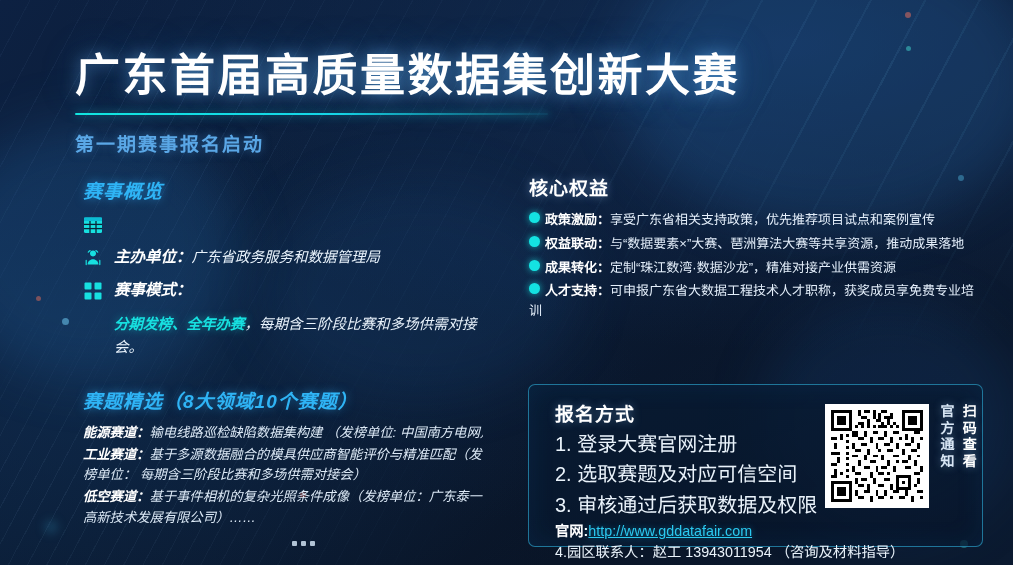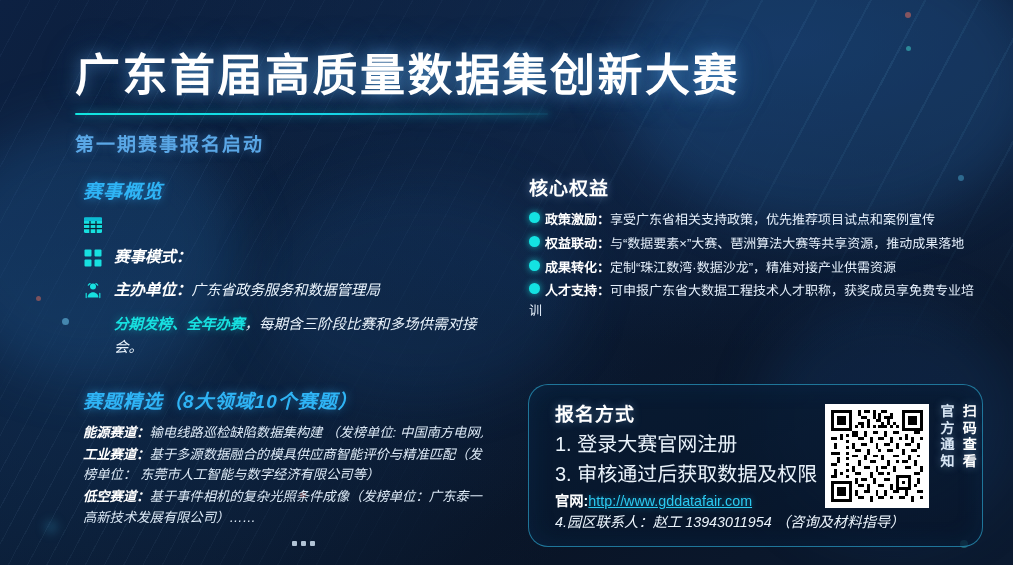--- a/index.html
+++ b/index.html
@@ -101,36 +101,36 @@
   .benefit .dot{
     display:inline-block;width:11px;height:11px;border-radius:50%;
     background:#14e2e2;margin-right:5px;vertical-align:1px;
     box-shadow:0 0 7px rgba(20,226,226,.75);
   }
   .benefit b{color:#ffffff;font-weight:bold;}
 
   
   .signup{
     position:absolute;left:528px;top:384px;width:455px;height:163px;
-    border:1px solid rgba(40,150,190,.75);border-radius:20px;
+    border:1px solid rgba(40,150,190,.75);border-radius:7px;
     background:linear-gradient(160deg,rgba(8,28,52,.78),rgba(7,20,40,.72));
     box-shadow:inset 0 0 26px rgba(20,90,150,.16);
     box-sizing:border-box;
   }
   .signup-inner{position:relative;width:100%;height:100%;}
   .signup-txt{position:absolute;left:26px;top:14px;width:290px;}
   .signup-title{
     font-size:19px;font-weight:bold;color:#ffffff;letter-spacing:1px;margin:0 0 3px 0;
     text-shadow:0 0 9px rgba(140,200,255,.4);
   }
   .signup-step{font-size:20px;color:#eaf3fb;line-height:1.52;white-space:nowrap;}
   .signup-url{font-size:14.3px;line-height:1.56;white-space:nowrap;}
   .signup-url b{color:#ffffff;font-weight:bold;}
   .signup-url .link{color:#2bc9f0;text-shadow:0 0 7px rgba(40,200,240,.45);text-decoration:underline;}
-  .signup-contact{font-size:14.3px;color:#eaf3fb;line-height:1.52;white-space:nowrap;font-style:italic;}
+  .signup-contact{font-size:14.3px;color:#eaf3fb;line-height:1.52;white-space:nowrap;}
 
   
   .qr-wrap{position:absolute;left:296px;top:19px;display:flex;align-items:flex-start;}
   .qr{width:104px;height:104px;background:#ffffff;padding:3px;box-sizing:border-box;}
   .qr svg{display:block;}
   .vtxt{
     writing-mode:vertical-rl;text-orientation:upright;
     font-size:14px;font-weight:bold;color:#ffffff;letter-spacing:2.5px;
     margin-left:7px;line-height:1.1;height:92px;
     text-shadow:0 0 8px rgba(150,205,255,.4);
@@ -184,69 +184,70 @@
               <line x1="7" y1="6.1" x2="7" y2="18"></line>
               <line x1="13" y1="6.1" x2="13" y2="18"></line>
             </g>
           </svg>
         </span>
       </div>
 
       <div class="ov-row">
         <span class="ov-ico">
           <svg viewBox="0 0 20 20" width="20" height="20">
-            <rect x="1.5" y="1.5" width="7" height="7" rx="1" fill="#17e0e0"></rect>
-            <rect x="11.5" y="1.5" width="7" height="7" rx="1" fill="#17e0e0"></rect>
-            <rect x="1.5" y="11.5" width="7" height="7" rx="1" fill="#17e0e0"></rect>
-            <rect x="11.5" y="11.5" width="7" height="7" rx="1" fill="#17e0e0"></rect>
-          </svg>
-        </span>
-        <span class="ov-text"><b>赛事模式：</b></span>
-      </div>
-
-      <div class="ov-row">
-        <span class="ov-ico">
-          <svg viewBox="0 0 20 20" width="20" height="20">
             <circle cx="10" cy="5.4" r="3" fill="#17e0e0"></circle>
             <path d="M4.6 16.6c0-3.1 2.4-5.4 5.4-5.4s5.4 2.3 5.4 5.4z" fill="#17e0e0"></path>
             <g stroke="#17e0e0" stroke-width="1.2" fill="none" stroke-linecap="round">
               <path d="M5.3 4.2a6 6 0 0 1 1.8-1.6"></path>
               <path d="M14.7 4.2a6 6 0 0 0-1.8-1.6"></path>
               <path d="M3.2 12.4v4.2M16.8 12.4v4.2"></path>
             </g>
           </svg>
         </span>
         <span class="ov-text"><b>主办单位：</b><span>广东省政务服务和数据管理局</span></span>
       </div>
 
+      <div class="ov-row">
+        <span class="ov-ico">
+          <svg viewBox="0 0 20 20" width="20" height="20">
+            <rect x="1.5" y="1.5" width="7" height="7" rx="1" fill="#17e0e0"></rect>
+            <rect x="11.5" y="1.5" width="7" height="7" rx="1" fill="#17e0e0"></rect>
+            <rect x="1.5" y="11.5" width="7" height="7" rx="1" fill="#17e0e0"></rect>
+            <rect x="11.5" y="11.5" width="7" height="7" rx="1" fill="#17e0e0"></rect>
+          </svg>
+        </span>
+        <span class="ov-text"><b>赛事模式：</b></span>
+      </div>
+
       <div class="mode-body"><span class="hl">分期发榜、全年办赛</span><span>，每期含三阶段比赛和多场供需对接会。</span></div>
     </div>
 
     <div class="topics">
       <div class="sec-head">赛题精选（8大领域10个赛题）</div>
       <div class="topic-line"><b>能源赛道：</b><span>输电线路巡检缺陷数据集构建 （发榜单位: 中国南方电网）</span></div>
-      <div class="topic-line wrap"><b>工业赛道：</b><span>基于多源数据融合的模具供应商智能评价与精准匹配（发榜单位： 东莞市人工智能与数字经济有限公司等）</span></div>
+      <div class="topic-line wrap"><b>工业赛道：</b><span>基于多源数据融合的模具供应商智能评价与精准匹配（发榜单位： 每期含三阶段比赛和多场供需对接会）</span></div>
       <div class="topic-line wrap"><b>低空赛道：</b><span>基于事件相机的复杂光照条件成像（发榜单位：广东泰一高新技术发展有限公司）……</span></div>
     </div>
   </div>
 
   <div class="col-right">
     <div class="sec-head white">核心权益</div>
 
     <div class="benefit"><span class="dot"></span><b>政策激励：</b><span>享受广东省相关支持政策，优先推荐项目试点和案例宣传</span></div>
     <div class="benefit"><span class="dot"></span><b>权益联动：</b><span>与“数据要素×”大赛、琶洲算法大赛等共享资源，推动成果落地</span></div>
     <div class="benefit"><span class="dot"></span><b>成果转化：</b><span>定制“珠江数湾·数据沙龙”，精准对接产业供需资源</span></div>
     <div class="benefit"><span class="dot"></span><b>人才支持：</b><span>可申报广东省大数据工程技术人才职称，获奖成员享免费专业培训</span></div>
   </div>
 
   <div class="signup">
     <div class="signup-inner">
       <div class="signup-txt">
         <div class="signup-title">报名方式</div>
         <div class="signup-step">1. 登录大赛官网注册</div>
+        <div class="signup-step">2. 选取赛题及对应可信空间</div>
         <div class="signup-step">3. 审核通过后获取数据及权限</div>
         <div class="signup-url"><b>官网:</b><span class="link">http://www.gddatafair.com</span></div>
         <div class="signup-contact">4.园区联系人：赵工 13943011954 （咨询及材料指导）</div>
       </div>
 
       <div class="qr-wrap">
         <div class="qr">
           <svg viewBox="0 0 33 33" width="98" height="98" shape-rendering="crispEdges">
             <rect width="33" height="33" fill="#fff"></rect>
             <g fill="#000">

